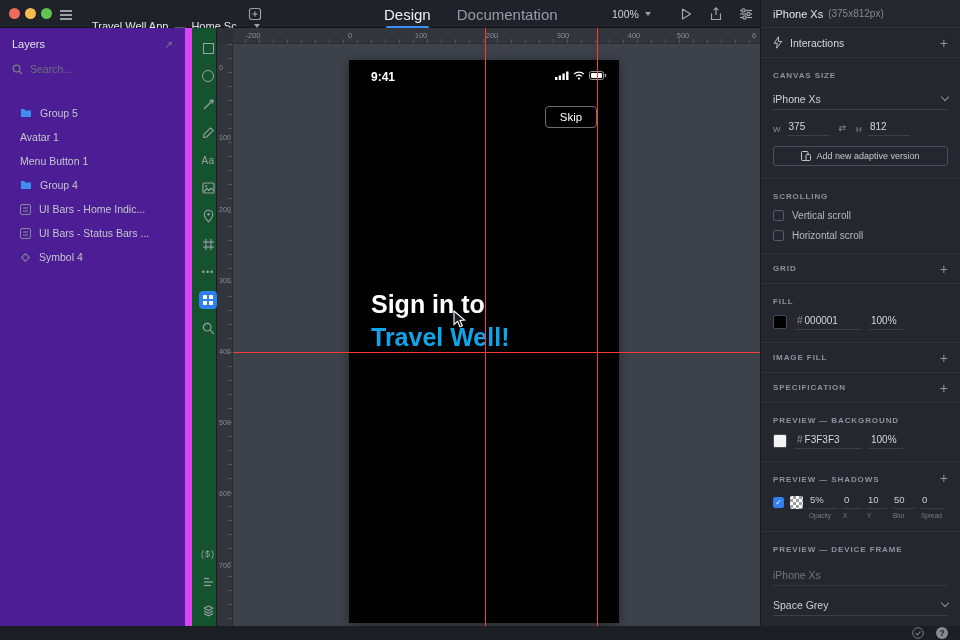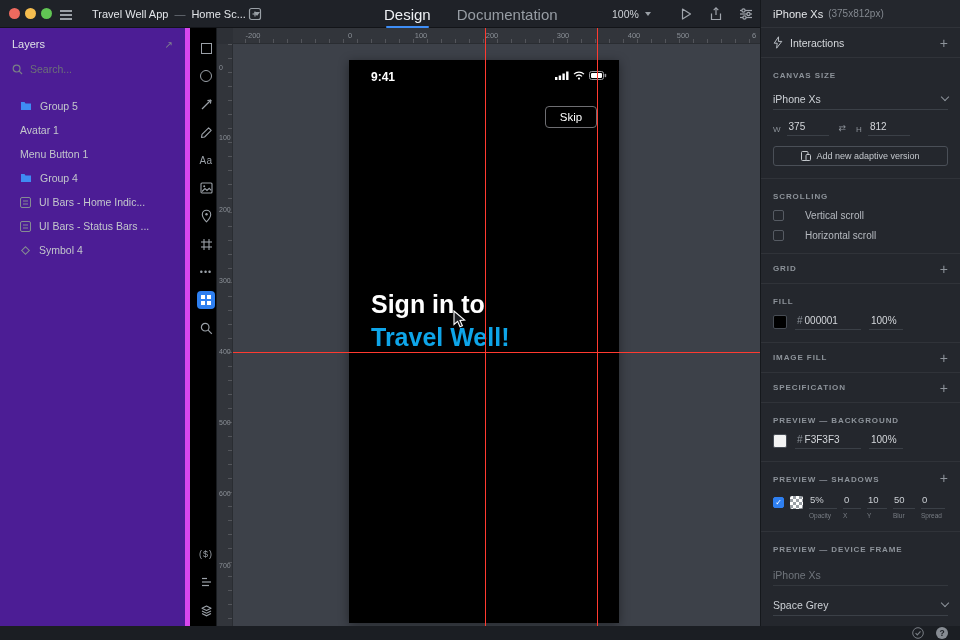--- a/index.html
+++ b/index.html
@@ -6,44 +6,44 @@
   html,body{width:960px;height:640px;overflow:hidden;background:#17191d;
     font-family:"Liberation Sans",sans-serif;color:#d7dade}
   svg{display:block}
 
   
   .topbar{position:absolute;left:0;top:0;width:760px;height:28px;background:#1f2228;border-bottom:1px solid #121418}
   .tl{position:absolute;top:8px;width:11px;height:11px;border-radius:50%}
   .tl.r{left:9px;background:#ee6a5f}.tl.y{left:25px;background:#f5bd4f}.tl.g{left:41px;background:#61c554}
   .burger{position:absolute;left:60px;top:10px;width:12px}
   .burger i{display:block;height:1.5px;background:#9aa0a6;margin-bottom:2.5px}
-  .doc-title{position:absolute;left:92px;top:0;height:28px;display:flex;align-items:center;font-size:11px;color:#e2e5e9;gap:6px}
+  .doc-title{position:absolute;left:92px;top:12px;height:28px;display:flex;align-items:center;font-size:11px;color:#e2e5e9;gap:6px}
   .doc-title .dash{color:#6f747b}
   .caret{display:inline-block;width:0;height:0;border-left:3.5px solid transparent;border-right:3.5px solid transparent;border-top:4px solid #9aa0a6;margin-left:2px}
   .ab-new{position:absolute;left:248px;top:7px}
   .tabs{position:absolute;left:384px;top:0;height:28px;display:flex;gap:26px}
   .tab{position:relative;display:flex;align-items:center;font-size:15px;color:#979da4;cursor:default}
   .tab.active{color:#eef1f4}
   .tab.active::after{content:"";position:absolute;left:2px;right:2px;bottom:0;height:2px;background:#3e8ef7;border-radius:1px}
   .zoom{position:absolute;left:612px;top:0;height:28px;display:flex;align-items:center;font-size:10.5px;color:#cfd3d8;gap:4px}
   .tbicon{position:absolute;top:6px;width:16px;height:16px}
 
   
   .layers{position:absolute;left:0;top:28px;width:185px;height:598px;background:#4c1d95}
   .layers-head{display:flex;align-items:center;justify-content:space-between;padding:10px 12px 0 12px;font-size:11px;color:#dfe2e6}
   .collapse{color:#82878e;font-size:10px}
   .searchrow{display:flex;align-items:center;gap:7px;margin:10px 12px 0 12px;height:18px}
   .searchrow input{flex:1;background:transparent;border:none;outline:none;font-size:10.5px;color:#cfd3d8;font-family:"Liberation Sans",sans-serif}
   .searchrow input::placeholder{color:#6c7178}
-  .llist{margin-top:16px}
+  .llist{margin-top:23px}
   .lrow{height:24px;display:flex;align-items:center;gap:8px;padding-left:20px;font-size:10.5px;color:#c3c7cc;white-space:nowrap;overflow:hidden}
   .lrow.noicon{}
 
   
-  .toolstrip{position:absolute;left:185px;top:28px;width:32px;height:598px;background:#000000;border-left:5px solid #d946ef;border-right:1px solid #191c20}
+  .toolstrip{position:absolute;left:185px;top:28px;width:32px;height:598px;background:#14532d;border-left:7px solid #d946ef;border-right:1px solid #191c20}
   .tool{width:32px;height:28px;display:flex;align-items:center;justify-content:center;color:#9ba1a8}
   .tool.first{margin-top:6px}
   .tshape-rect{width:11px;height:11px;border:1.2px solid #9ba1a8}
   .tshape-oval{width:12px;height:12px;border:1.2px solid #9ba1a8;border-radius:50%}
   .ttext{font-size:10px;color:#9ba1a8;letter-spacing:.3px}
   .tmore{font-size:9px;color:#9ba1a8;letter-spacing:1px}
   .grid-badge{width:18px;height:18px;background:#2e7ff0;border-radius:4px;position:relative}
   .grid-badge i{position:absolute;left:4px;top:4px;width:4px;height:4px;background:#fff;box-shadow:6px 0 #fff,0 6px #fff,6px 6px #fff}
   .tool-bottom{position:absolute;left:0;bottom:2px;width:32px}
 
@@ -80,21 +80,21 @@
   .slab{font-size:8px;letter-spacing:.9px;color:#8d939a;font-weight:700}
   .plus{position:absolute;right:12px;top:50%;transform:translateY(-50%);font-size:14px;color:#8d939a;font-weight:400}
   .selrow{display:flex;align-items:center;justify-content:space-between;border-bottom:1px solid #3b4047;height:22px;margin-top:8px;color:#cdd1d6}
   .chev{width:6px;height:6px;border-right:1.2px solid #8d939a;border-bottom:1.2px solid #8d939a;transform:rotate(45deg);margin-bottom:3px}
   .whrow{display:flex;align-items:flex-end;gap:6px;margin-top:10px}
   .flab{font-size:8px;color:#8d939a;margin-bottom:2px}
   .fval{border-bottom:1px solid #3b4047;color:#d4d7db;font-size:10px;padding:1px 2px 3px 2px;width:42px}
   .swap{color:#8d939a;font-size:9px;margin:0 4px 3px 4px}
   .adaptive{margin-top:10px;height:20px;border:1px solid #4a4f57;border-radius:3px;display:flex;align-items:center;justify-content:center;gap:5px;
     font-size:9px;color:#c4c8cd}
-  .cbrow{display:flex;align-items:center;gap:21px;margin-top:9px;color:#b6bac0;font-size:10px}
+  .cbrow{display:flex;align-items:center;gap:8px;margin-top:9px;color:#b6bac0;font-size:10px}
   .cbox{width:11px;height:11px;border:1px solid #565b63;border-radius:2px}
   .cbox.checked{background:#2e7ff0;border-color:#2e7ff0;display:flex;align-items:center;justify-content:center;color:#fff;font-size:8px}
   .colorrow{display:flex;align-items:flex-end;gap:8px;margin-top:8px}
   .swatch{width:14px;height:14px;border-radius:2px;border:1px solid #474c54;margin-bottom:1px}
   .hexfield{display:flex;align-items:center;border-bottom:1px solid #3b4047;padding:1px 2px 3px 2px;width:66px;gap:2px}
   .hexfield .hash{color:#8d939a;font-size:10px}
   .hexfield .hx{color:#d4d7db;font-size:10px}
   .pctfield{border-bottom:1px solid #3b4047;padding:1px 2px 3px 2px;width:34px;color:#d4d7db;font-size:10px}
   .shadowrow{display:flex;align-items:flex-end;gap:6px;margin-top:9px}
   .scol{display:flex;flex-direction:column}

